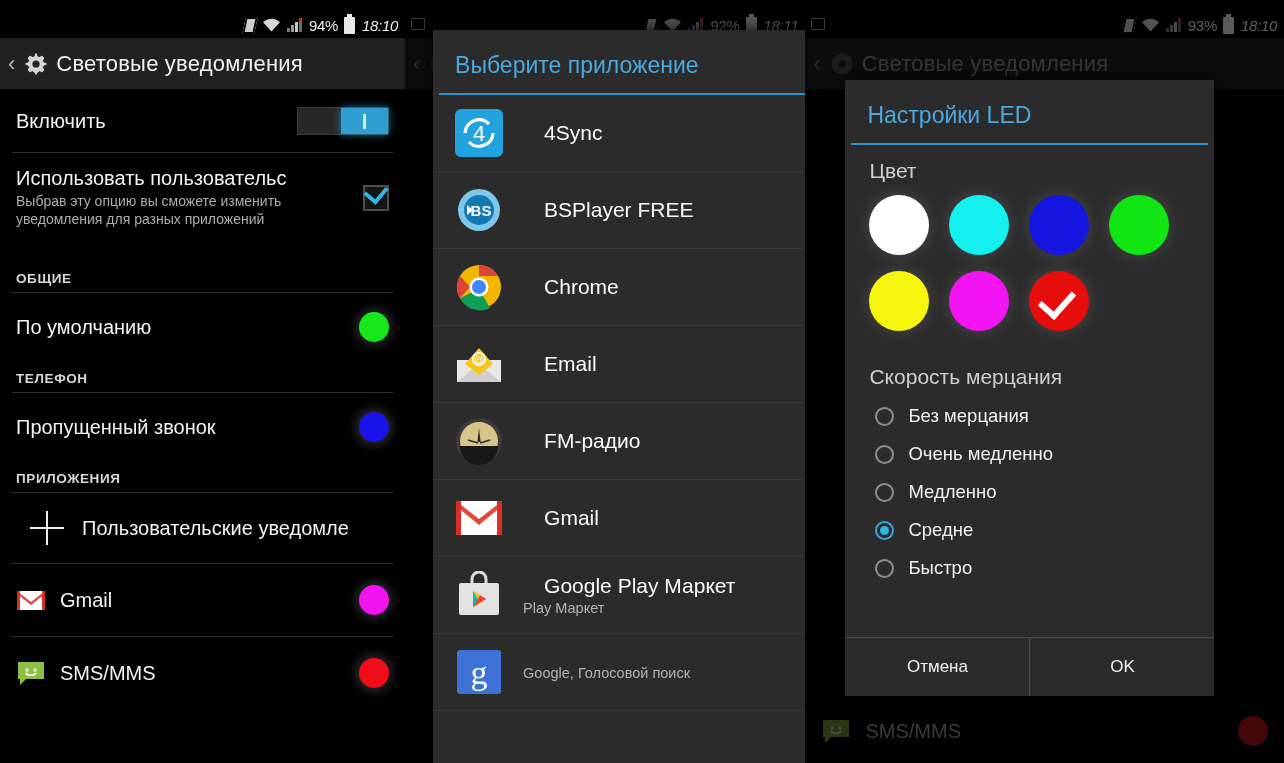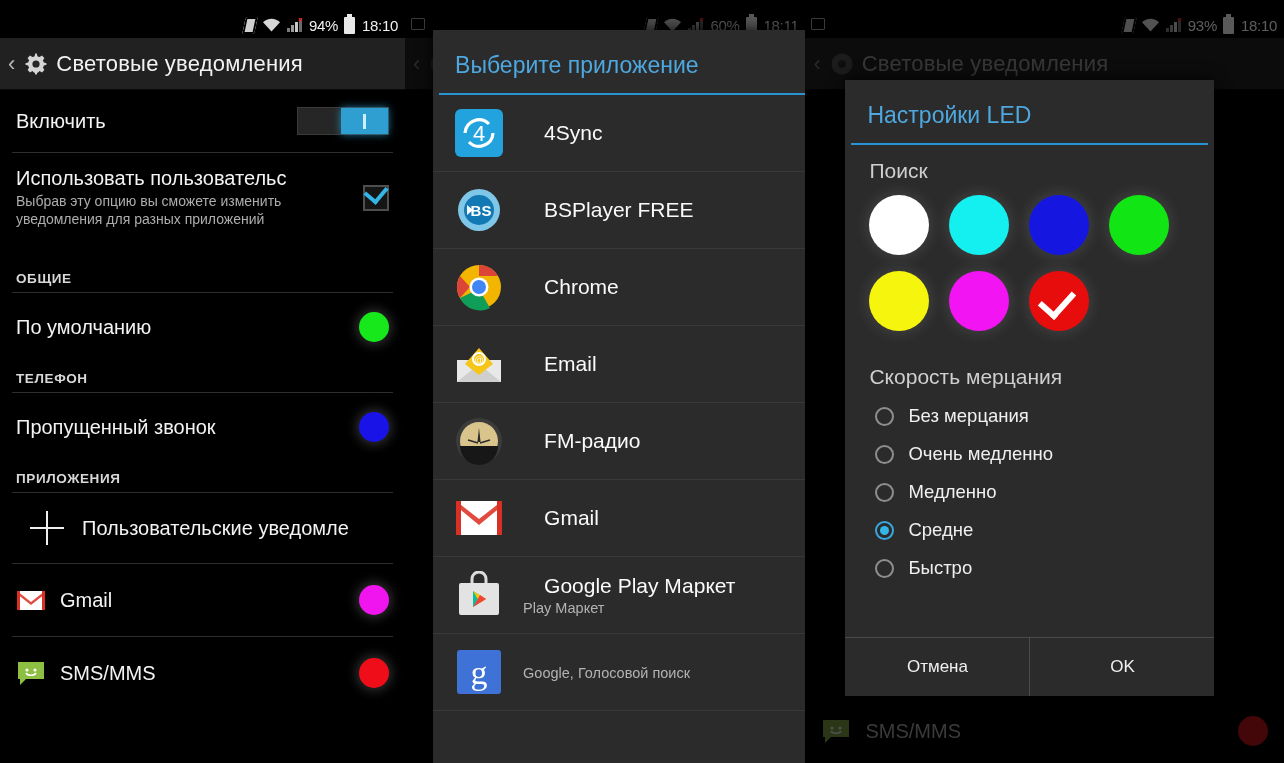--- a/index.html
+++ b/index.html
@@ -21,21 +21,21 @@
   .statusbar {
     height: 26px; background: #000; color: #e8e8e8;
     display: flex; align-items: center; justify-content: flex-end;
     padding: 0 7px; gap: 6px; font-size: 15px; position: relative; z-index: 40; margin-top: 12px;
   }
   .statusbar .left-icon {
     position: absolute; left: 6px; top: 6px; width: 14px; height: 12px;
     border: 1.5px solid #9a9a9a; border-radius: 1px;
   }
   .sb-pct { font-size: 15px; letter-spacing: -0.3px; color: #f0f0f0; }
-  .sb-time { font-size: 15px; letter-spacing: -0.3px; color: #f0f0f0; margin-left: 1px;}
+  .sb-time { font-size: 15px; letter-spacing: -0.3px; color: #f0f0f0; margin-left: 1px; font-style: italic;}
   .ic { display:inline-block; position: relative; }
   .ic-sim { width:12px; height:17px; background:#cfcfcf;
             transform: skewX(-12deg) ; border-radius:2px;
             box-shadow: inset 0 0 0 2px #000; }
   .ic-wifi { width: 19px; height: 14px; }
   .ic-sig { width: 16px; height: 14px; }
   .ic-batt { width: 11px; height: 17px; background: #e9e9e9; border-radius: 1px;
              position: relative; }
   .ic-batt::before { content:""; position:absolute; top:-3px; left:3px;
              width:5px; height:3px; background:#e9e9e9; }
@@ -268,21 +268,21 @@
       </span>
       <span class="ic ic-sig">
         <svg width="16" height="14" viewBox="0 0 16 14">
           <rect x="0" y="10" width="3" height="4" fill="#7a7a7a"></rect>
           <rect x="4" y="7" width="3" height="7" fill="#9b9b9b"></rect>
           <rect x="8" y="4" width="3" height="10" fill="#c8c8c8"></rect>
           <rect x="12" y="1" width="3" height="13" fill="#6b6b6b"></rect>
           <path d="M12 0 l3 3 M15 0 l-3 3" stroke="#e02020" stroke-width="1.4"></path>
         </svg>
       </span>
-      <span class="sb-pct">60%</span>
+      <span class="sb-pct">92%</span>
       <span class="ic ic-batt"></span>
       <span class="sb-time">18:11</span>
     </div>
 
     <div class="actionbar ab-dim">
       <span class="ab-back">‹</span>
       <span class="gear">
         <svg width="28" height="28" viewBox="0 0 24 24">
             <circle cx="12" cy="12" r="9" fill="#4a4a4a"></circle>
             <circle cx="12" cy="12" r="3.3" fill="#262626"></circle>
@@ -457,21 +457,21 @@
         <span class="dot" style="background:#b01018"></span>
       </div>
     </div>
 
     <div class="dim"></div>
 
     <div class="dialog" style="left:40px; top:80px; width:369px; height:616px;">
       <div class="dlg-title">Настройки LED</div>
       <div class="dlg-rule"></div>
 
-      <div class="led-sec">Поиск</div>
+      <div class="led-sec">Цвет</div>
 
       <div class="swatches">
         <div class="sw-row">
           <span class="sw" style="background:#ffffff"></span>
           <span class="sw" style="background:#14f0f0"></span>
           <span class="sw" style="background:#1516e0"></span>
           <span class="sw" style="background:#11e614"></span>
         </div>
         <div class="sw-row">
           <span class="sw" style="background:#f5f50d"></span>

